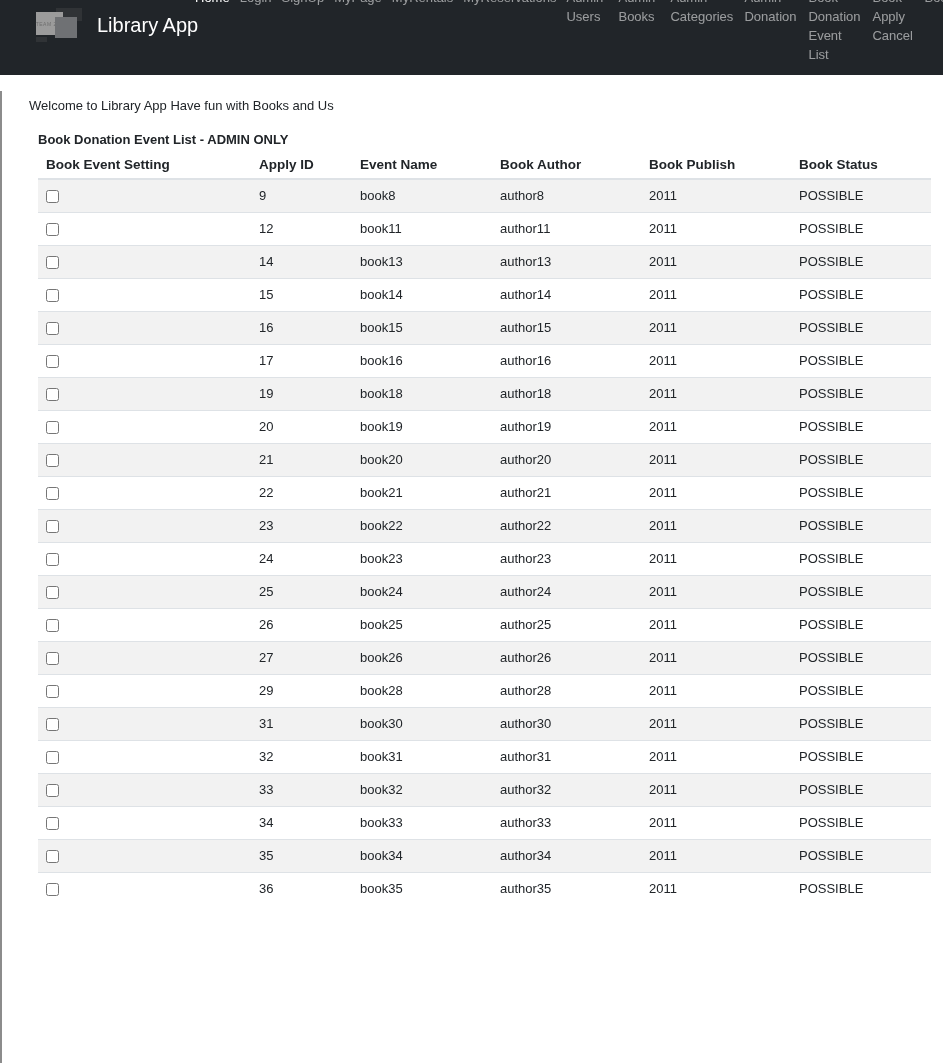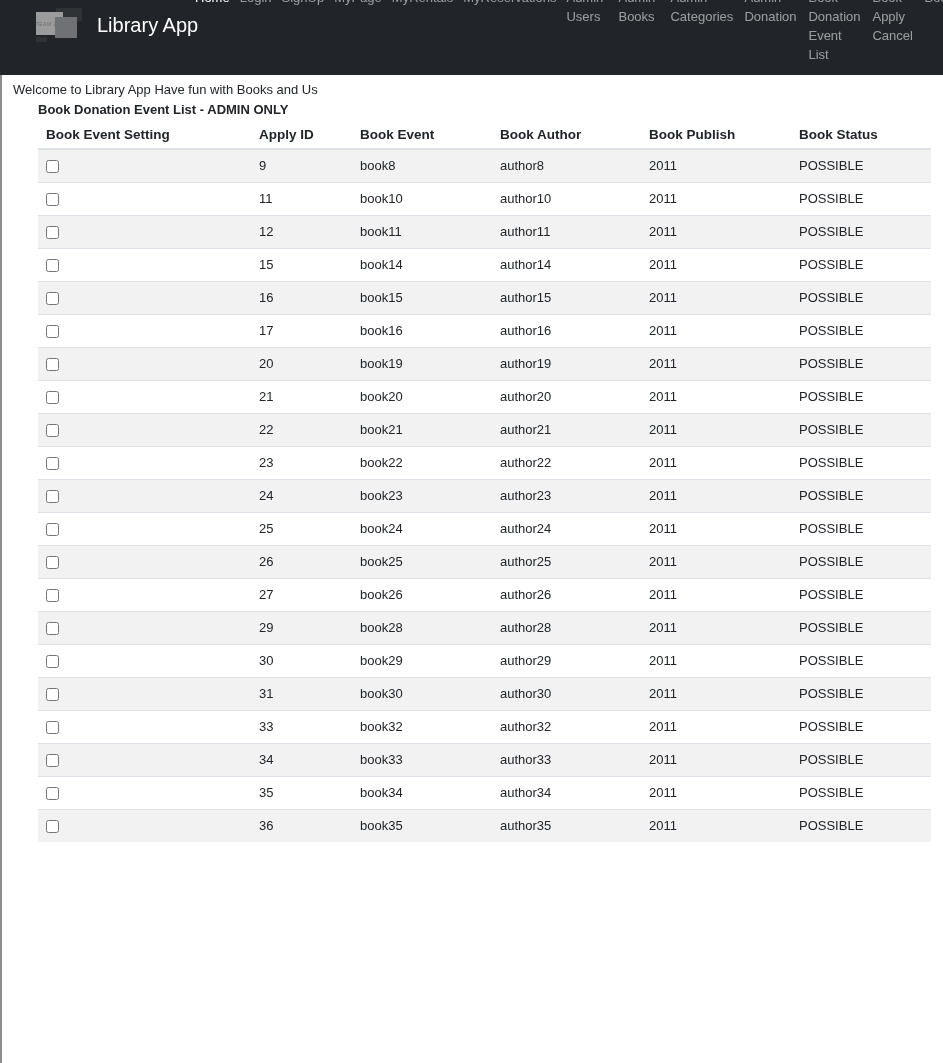--- a/index.html
+++ b/index.html
@@ -61,21 +61,21 @@
   .nav-menu li:nth-child(10) a { width: 54px; white-space: normal; }
   .nav-menu li:nth-child(11) a { width: 54px; white-space: normal; }
   .nav-menu li:nth-child(12) a { width: 42px; white-space: normal; }
 
   
   .content {
     border-left: 2px solid #8c8c8c;
     min-height: 988px;
   }
   .welcome {
-    margin: 0; padding: 6px 0 0 11px;
+    margin: 16px; padding: 6px 0 0 11px;
     font-size: 13px; line-height: 18px;
   }
   .page-heading {
     margin: 2px 0 3px 36px;
     font-size: 13px; line-height: 18px;
     font-weight: 700;
   }
 
   table.book-table {
     margin-left: 36px;
@@ -180,53 +180,53 @@
         <col>
         <col>
         <col>
         <col>
         <col>
       </colgroup>
     <thead>
       <tr>
           <th>Book Event Setting</th>
           <th>Apply ID</th>
-          <th>Book Event</th>
+          <th>Event Name</th>
           <th>Book Author</th>
           <th>Book Publish</th>
           <th>Book Status</th>
         </tr>
     </thead>
     <tbody>
         <tr>
           <td><input type="checkbox" style=""></td>
           <td>9</td>
           <td>book8</td>
           <td>author8</td>
           <td>2011</td>
           <td>POSSIBLE</td>
         </tr>
         <tr>
           <td><input type="checkbox" style=""></td>
-          <td>11</td>
-          <td>book10</td>
-          <td>author10</td>
-          <td>2011</td>
-          <td>POSSIBLE</td>
-        </tr>
-        <tr>
-          <td><input type="checkbox" style=""></td>
           <td>12</td>
           <td>book11</td>
           <td>author11</td>
           <td>2011</td>
           <td>POSSIBLE</td>
         </tr>
         <tr>
           <td><input type="checkbox" style=""></td>
+          <td>14</td>
+          <td>book13</td>
+          <td>author13</td>
+          <td>2011</td>
+          <td>POSSIBLE</td>
+        </tr>
+        <tr>
+          <td><input type="checkbox" style=""></td>
           <td>15</td>
           <td>book14</td>
           <td>author14</td>
           <td>2011</td>
           <td>POSSIBLE</td>
         </tr>
         <tr>
           <td><input type="checkbox" style=""></td>
           <td>16</td>
           <td>book15</td>
@@ -237,20 +237,28 @@
         <tr>
           <td><input type="checkbox" style=""></td>
           <td>17</td>
           <td>book16</td>
           <td>author16</td>
           <td>2011</td>
           <td>POSSIBLE</td>
         </tr>
         <tr>
           <td><input type="checkbox" style=""></td>
+          <td>19</td>
+          <td>book18</td>
+          <td>author18</td>
+          <td>2011</td>
+          <td>POSSIBLE</td>
+        </tr>
+        <tr>
+          <td><input type="checkbox" style=""></td>
           <td>20</td>
           <td>book19</td>
           <td>author19</td>
           <td>2011</td>
           <td>POSSIBLE</td>
         </tr>
         <tr>
           <td><input type="checkbox" style=""></td>
           <td>21</td>
           <td>book20</td>
@@ -309,36 +317,36 @@
         <tr>
           <td><input type="checkbox" style=""></td>
           <td>29</td>
           <td>book28</td>
           <td>author28</td>
           <td>2011</td>
           <td>POSSIBLE</td>
         </tr>
         <tr>
           <td><input type="checkbox" style=""></td>
-          <td>30</td>
-          <td>book29</td>
-          <td>author29</td>
-          <td>2011</td>
-          <td>POSSIBLE</td>
-        </tr>
-        <tr>
-          <td><input type="checkbox" style=""></td>
           <td>31</td>
           <td>book30</td>
           <td>author30</td>
           <td>2011</td>
           <td>POSSIBLE</td>
         </tr>
         <tr>
           <td><input type="checkbox" style=""></td>
+          <td>32</td>
+          <td>book31</td>
+          <td>author31</td>
+          <td>2011</td>
+          <td>POSSIBLE</td>
+        </tr>
+        <tr>
+          <td><input type="checkbox" style=""></td>
           <td>33</td>
           <td>book32</td>
           <td>author32</td>
           <td>2011</td>
           <td>POSSIBLE</td>
         </tr>
         <tr>
           <td><input type="checkbox" style=""></td>
           <td>34</td>
           <td>book33</td>

